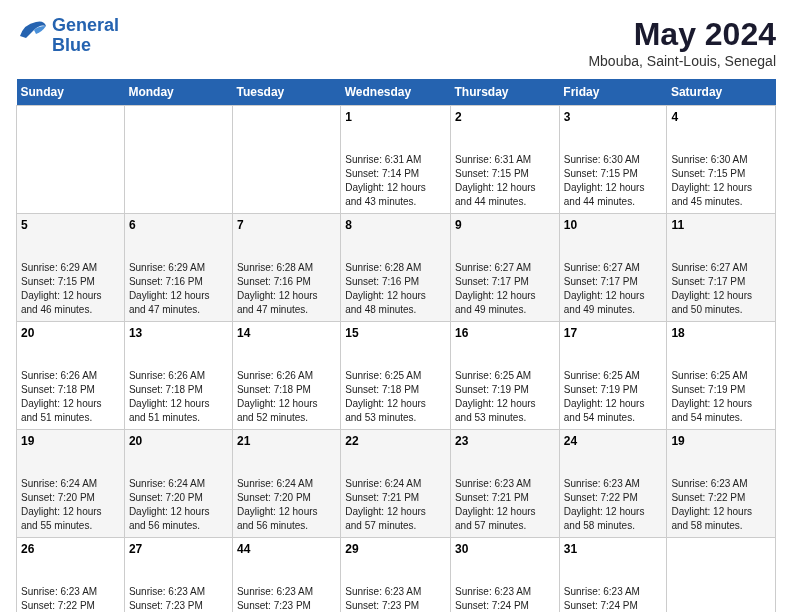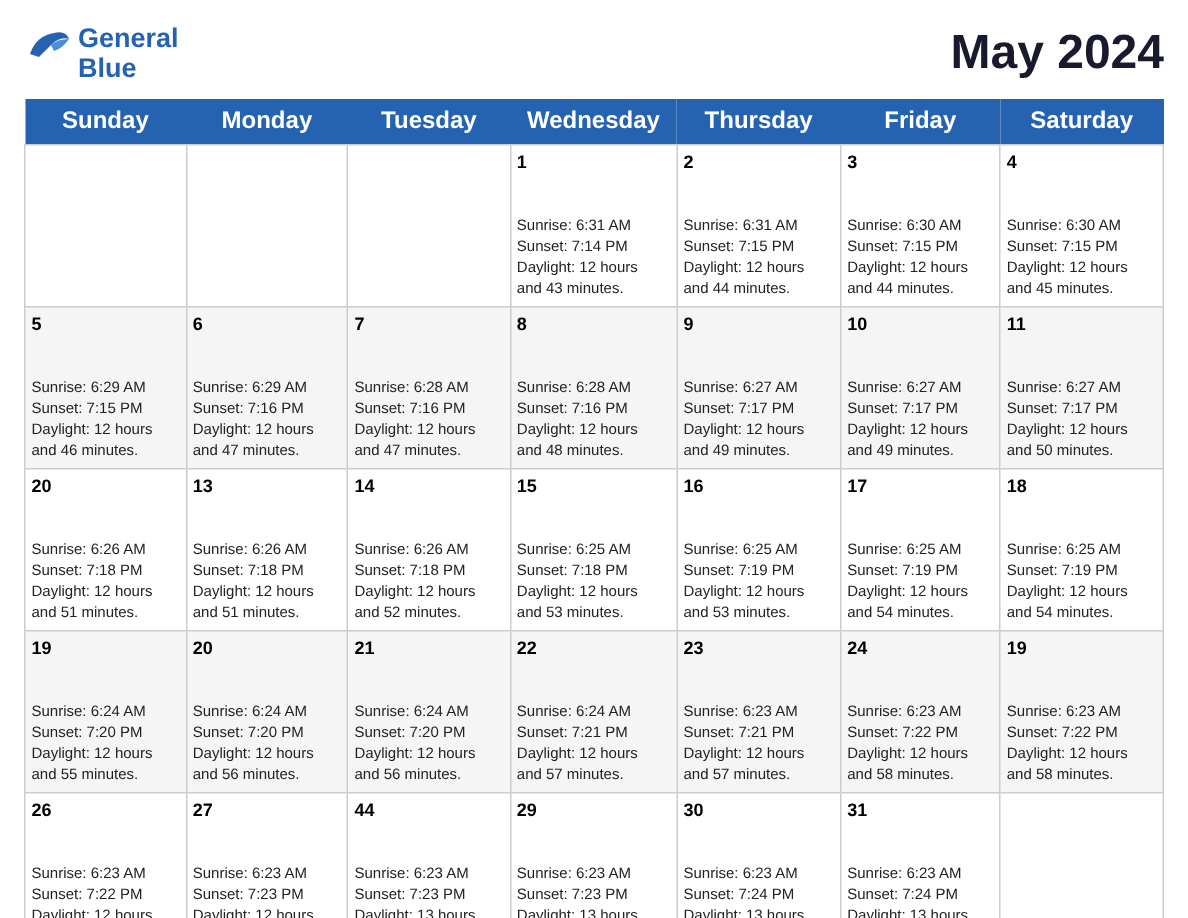--- a/index.html
+++ b/index.html
@@ -38,22 +38,22 @@
     }
     table {
       width: 100%;
       border-collapse: collapse;
       font-size: 11px;
     }
     thead tr th {
       background-color: #2563b0;
       color: #fff;
       padding: 6px 4px;
-      text-align: center;
-      font-size: 16px;
+      text-align: left;
+      font-size: 12px;
       font-weight: bold;
     }
     tbody tr td {
       border: 1px solid #ccc;
       vertical-align: top;
       padding: 4px 4px;
       min-height: 80px;
       width: 113px;
     }
     tbody tr {
@@ -92,20 +92,21 @@
       <path d="M4 20 Q8 8 20 6 Q28 4 30 10 Q24 8 18 14 Q14 18 10 22 Z" fill="#2563b0"></path>
       <path d="M18 14 Q22 10 30 10 Q26 16 20 18 Z" fill="#4a90d9"></path>
     </svg>
     <div>
       <div style="font-size:18px;font-weight:bold;color:#2563b0;line-height:1.1;">General</div>
       <div style="font-size:18px;font-weight:bold;color:#2563b0;line-height:1.1;">Blue</div>
     </div>
   </div>
   <div class="title-block">
     <div class="month-title">May 2024</div>
+    <div class="location">Mbouba, Saint-Louis, Senegal</div>
   </div>
 </div>
 
 <table>
   <thead>
     <tr>
       <th>Sunday</th>
       <th>Monday</th>
       <th>Tuesday</th>
       <th>Wednesday</th>

